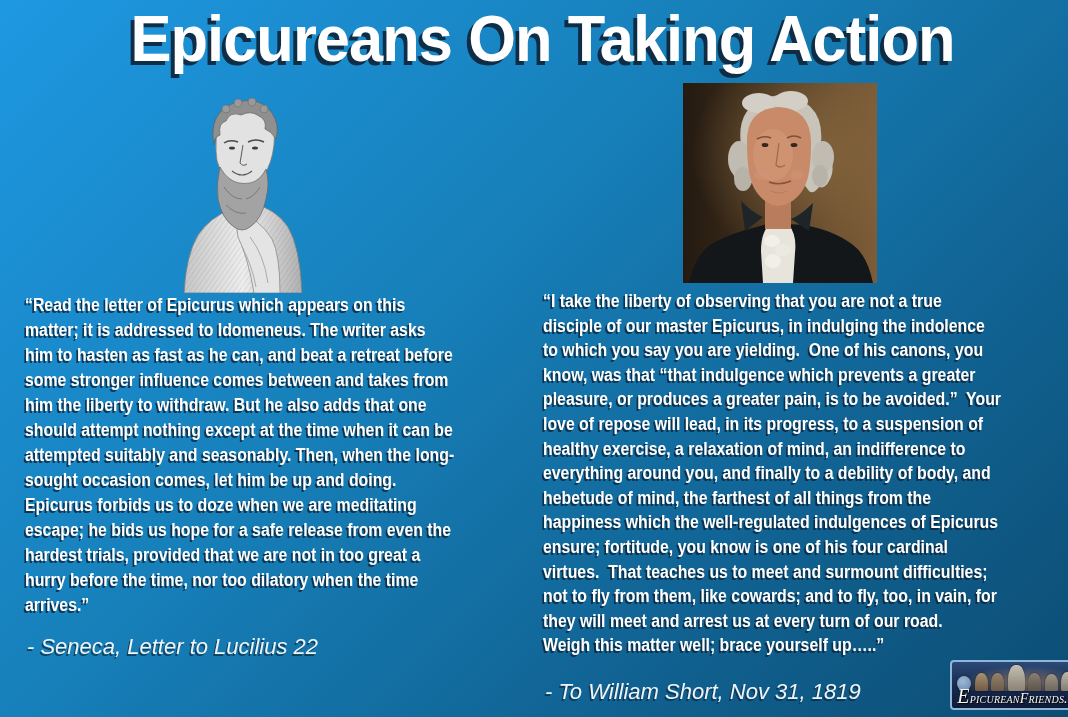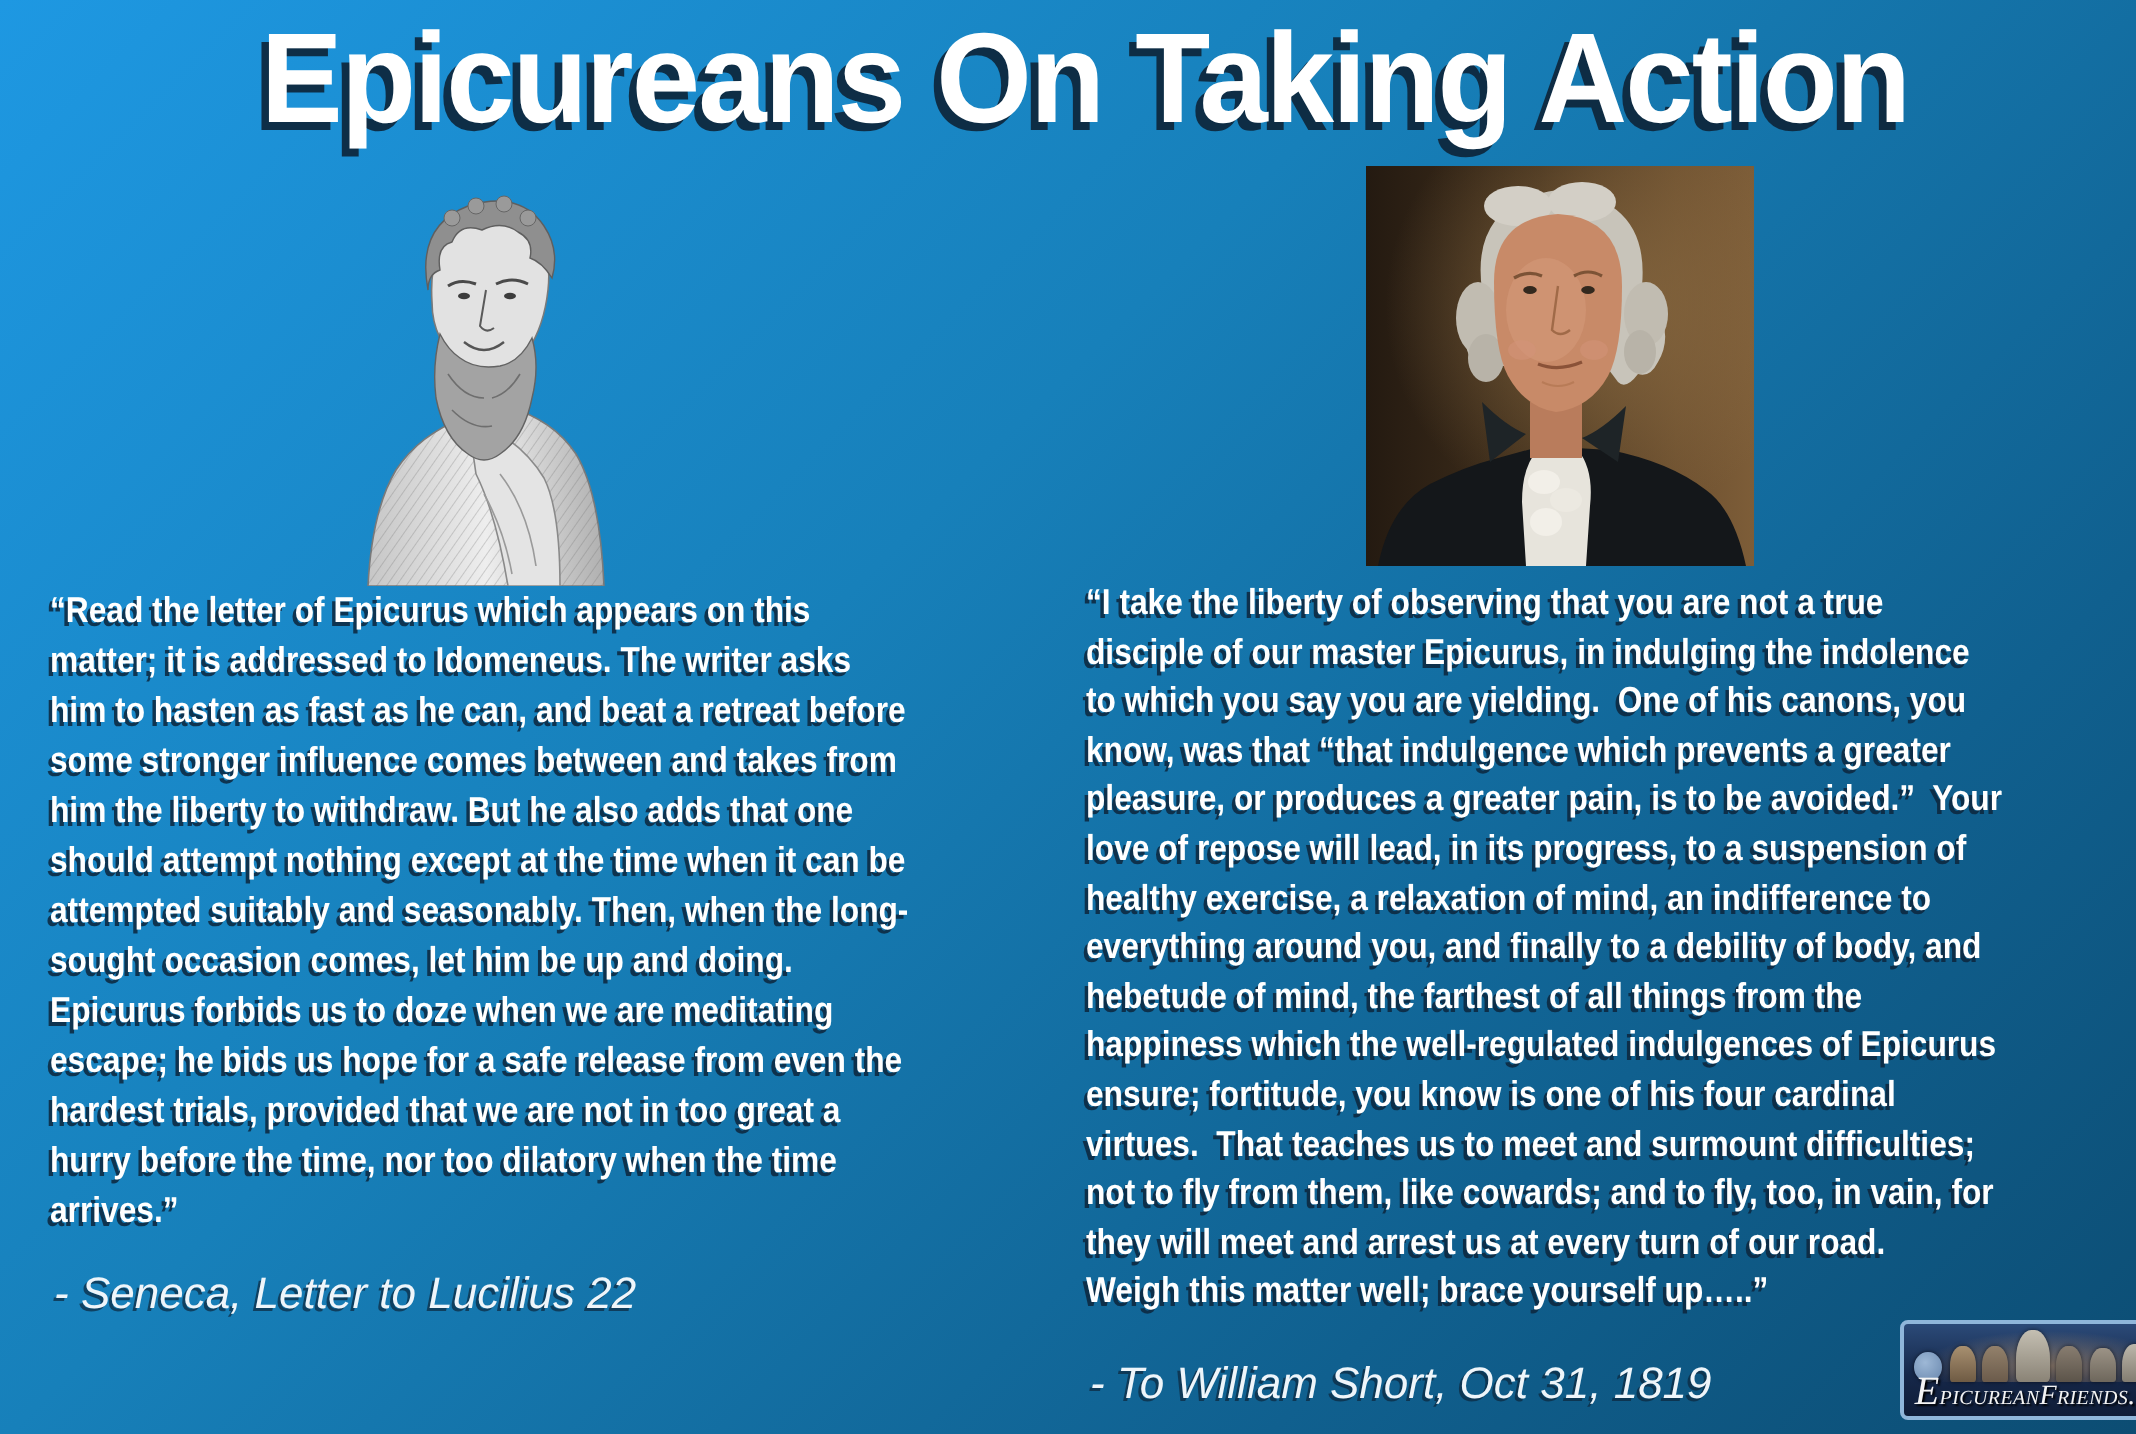--- a/index.html
+++ b/index.html
@@ -164,21 +164,21 @@
 love of repose will lead, in its progress, to a suspension of
 healthy exercise, a relaxation of mind, an indifference to
 everything around you, and finally to a debility of body, and
 hebetude of mind, the farthest of all things from the
 happiness which the well-regulated indulgences of Epicurus
 ensure; fortitude, you know is one of his four cardinal
 virtues.  That teaches us to meet and surmount difficulties;
 not to fly from them, like cowards; and to fly, too, in vain, for
 they will meet and arrest us at every turn of our road.
 Weigh this matter well; brace yourself up…..”</div>
-  <div class="attrib attrib-right">- To William Short, Oct 31, 1819</div>
+  <div class="attrib attrib-right">- To William Short, Nov 31, 1819</div>
 
   <div class="logo">
     <div class="busts">
       <div class="bust"></div>
       <div class="bust"></div>
       <div class="bust"></div>
       <div class="bust"></div>
       <div class="bust"></div>
       <div class="bust"></div>
       <div class="bust"></div>

